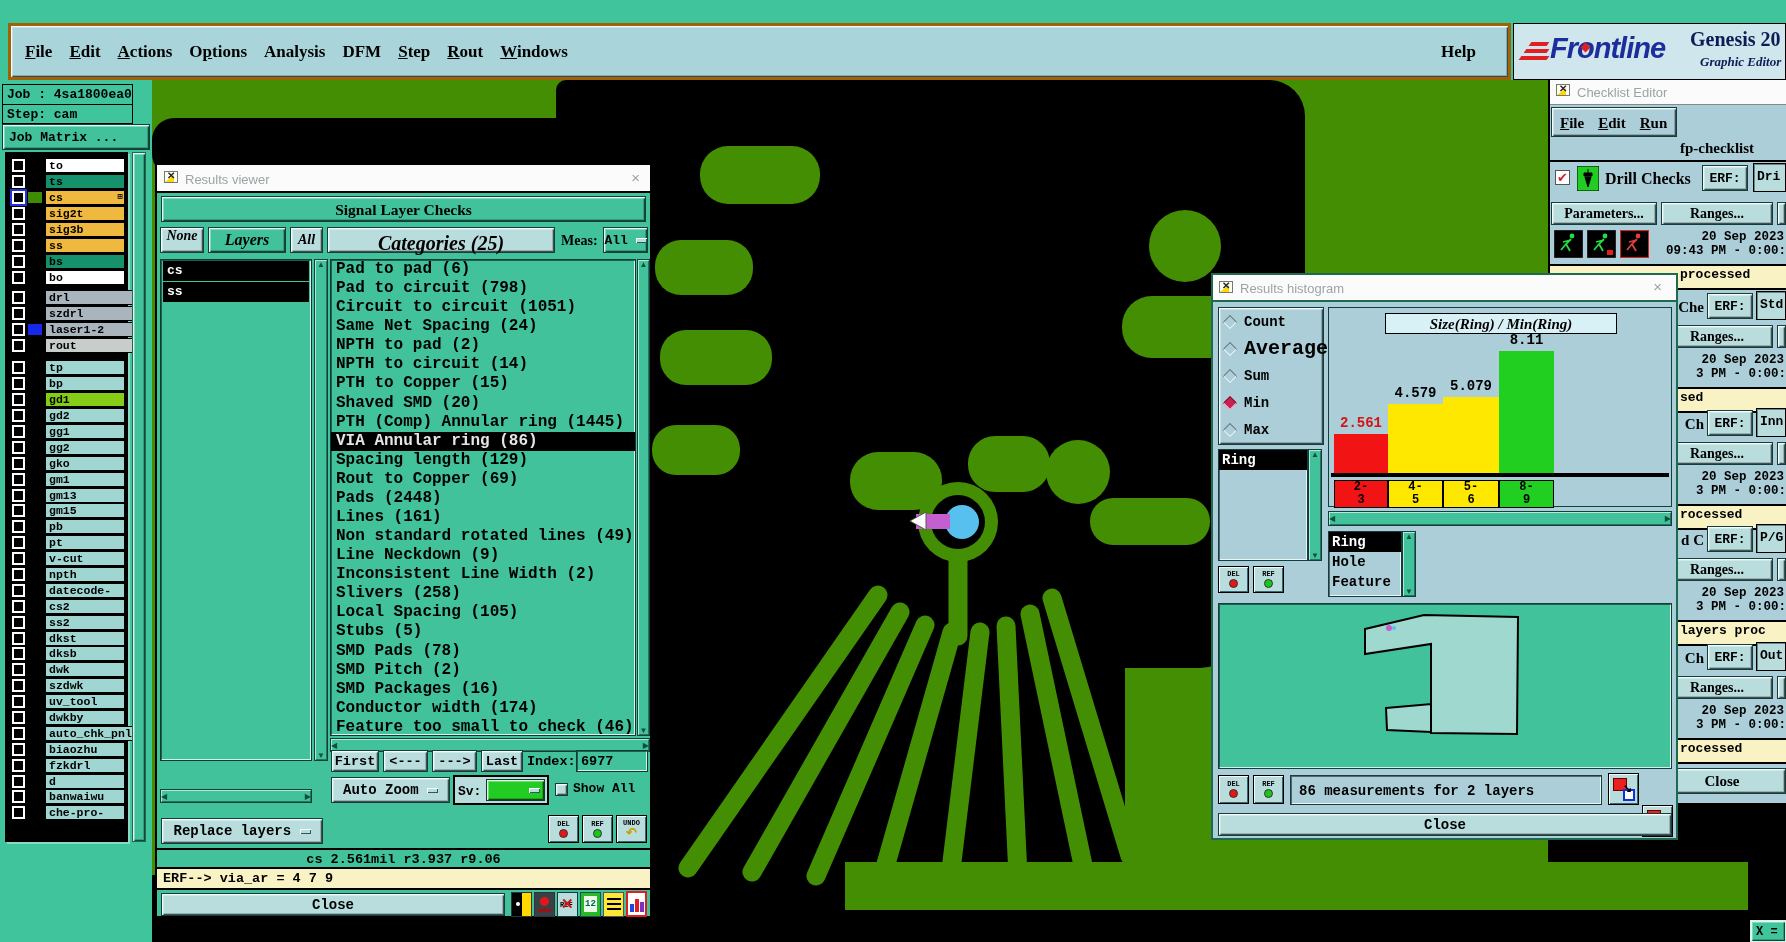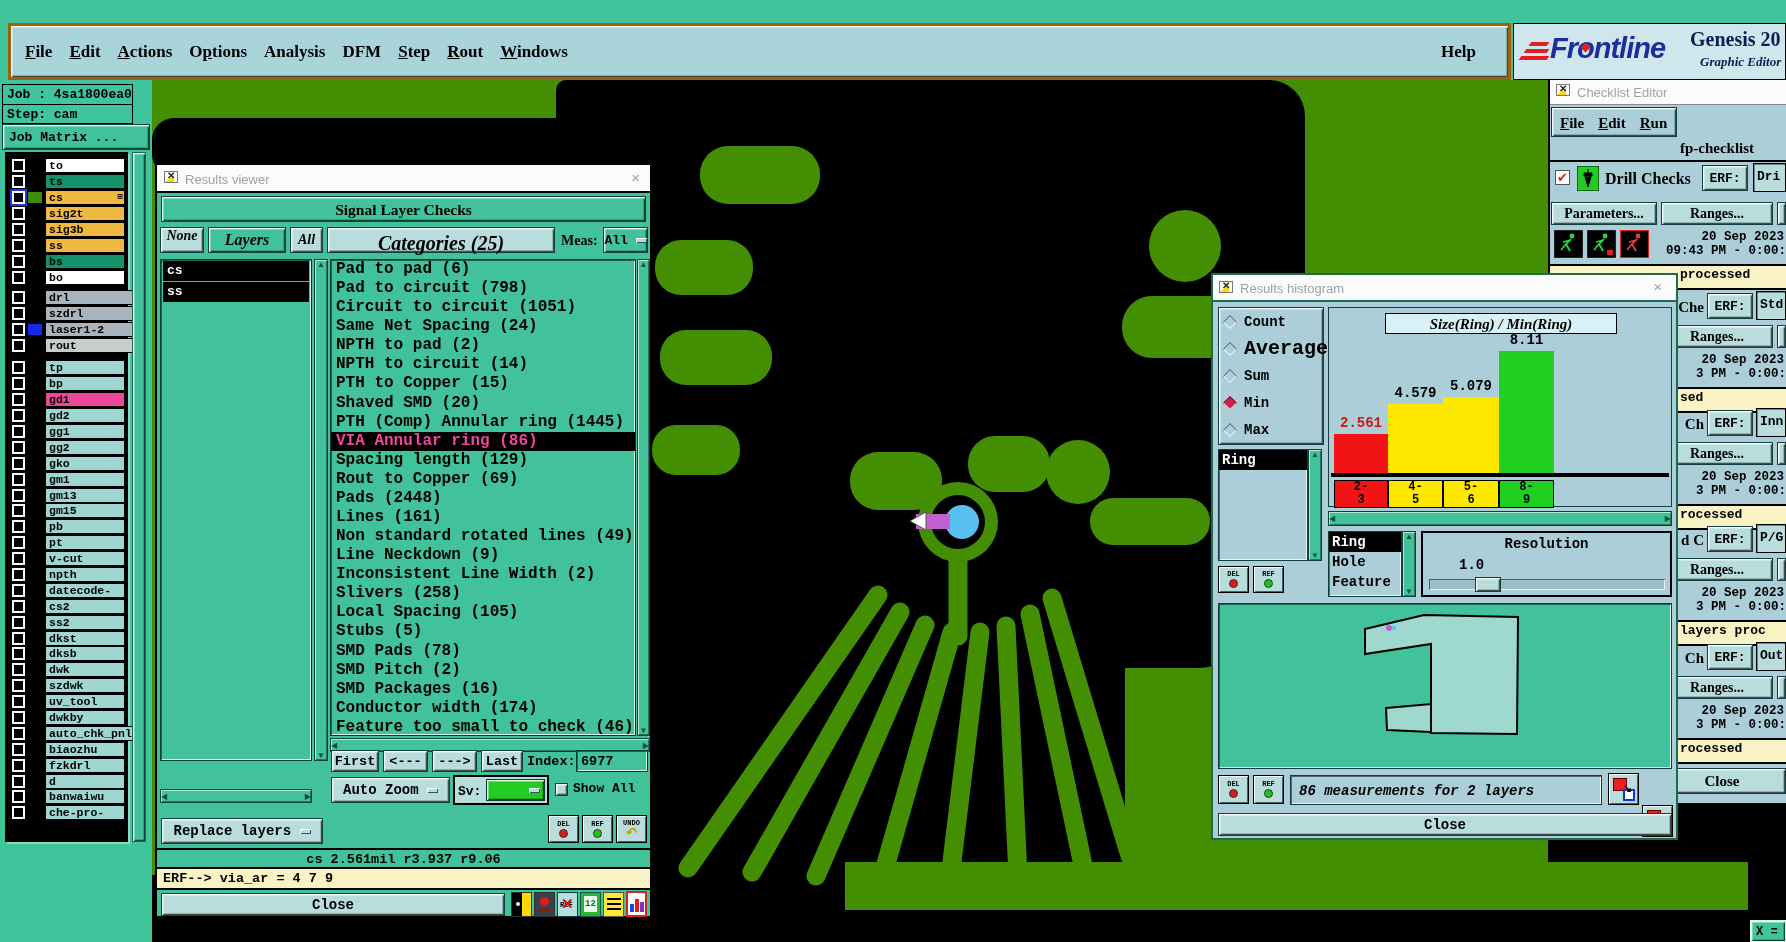--- a/index.html
+++ b/index.html
@@ -33,21 +33,21 @@
     font-family:"Liberation Mono",monospace;font-weight:bold;font-size:11.5px;padding-left:3px;
     position:relative;}
   .lgrid{position:absolute;right:1px;top:0;font-size:9px;}
   
   .sb{background:#41c29a;border:1px solid #123f3d;box-shadow:inset 1px 1px 0 rgba(255,255,255,.6),
      inset -1px -1px 0 rgba(0,0,0,.4);font-size:8px;color:#0e4f3c;overflow:hidden;}
   .sbv{display:flex;flex-direction:column;justify-content:space-between;align-items:center;}
   .sbh{display:flex;justify-content:space-between;align-items:center;}
   .rvcat{height:19.08px;line-height:19px;font-size:16px;padding-left:5px;white-space:nowrap;
     font-family:"Liberation Mono",monospace;font-weight:bold;}
-  .rvcat.sel{background:#000;color:#ec4899;}
+  .rvcat.sel{background:#000;color:#e5e5e5;}
   .rvlayer{height:20px;line-height:20px;background:#000;color:#fff;font-size:13px;padding-left:4px;
     font-family:"Liberation Mono",monospace;font-weight:bold;margin:1px 2px;}
   .menu-item{margin-right:17px;}
   .hstat{display:flex;align-items:center;height:27px;}
   .diam{width:10px;height:10px;transform:rotate(45deg);background:#abced8;margin:0 9px 0 6px;
     box-shadow:inset 1px 1px 0 rgba(0,0,0,.45),inset -1px -1px 0 rgba(255,255,255,.8);flex:none;}
   .diam.sel{background:#cc2050;}
   .mrow{height:20px;line-height:20px;font-size:14px;padding-left:3px;
     font-family:"Liberation Mono",monospace;font-weight:bold;}
   .mrow.sel{background:#000;color:#fff;}
@@ -256,21 +256,21 @@
             <span class="lswc">
               <span class="lsw" style="background: transparent;"></span>
             </span>
             <span class="lname" style="background: rgb(159, 214, 210);">bp</span>
           </div>
           <div class="lrow">
             <span class="lcb"></span>
             <span class="lswc">
               <span class="lsw" style="background: transparent;"></span>
             </span>
-            <span class="lname" style="background: #ec4899;">gd1</span>
+            <span class="lname" style="background: #84cc16;">gd1</span>
           </div>
           <div class="lrow">
             <span class="lcb"></span>
             <span class="lswc">
               <span class="lsw" style="background: transparent;"></span>
             </span>
             <span class="lname" style="background: rgb(159, 214, 210);">gd2</span>
           </div>
           <div class="lrow">
             <span class="lcb"></span>
@@ -738,46 +738,39 @@
 
     <div class="abs s" style="left:115px;top:256px;width:74px;height:66px;border:1px solid #123f3d;" id="hist-measures">
         <div class="mrow sel">Ring</div>
         <div class="mrow">Hole</div>
         <div class="mrow">Feature</div>
       </div>
     <div class="abs sb sbv" style="left:189px;top:256px;width:14px;height:66px;">
         <span class="sb-up">▲</span>
         <span class="sb-down">▼</span>
       </div>
-    <div class="abs" style="left:208px;top:256px;width:251px;height:66px;border:2px solid #000;background:#abced8;">
-      <div class="fm" style="font-size:14px;text-align:center;padding-top:3px;">Resolution</div>
-      <div class="abs fm" style="left:36px;top:24px;font-size:14px;">1.0</div>
-      <div class="abs s" style="left:6px;top:46px;width:236px;height:11px;background:#9cbec8;">
-        <span class="abs r" style="left:46px;top:-2px;width:26px;height:15px;background:#b9dcdd;border:1px solid #123f3d;"></span>
-      </div>
-    </div>
 
     <div class="abs s" style="left:5px;top:328px;width:454px;height:166px;background:#41c29a;border:1px solid #123f3d;">
       <svg width="452" height="164" viewBox="0 0 452 164">
         <polygon points="146,25 205,11 299,13 298,130 212,129 212,40 146,50" fill="#9fd8ce" stroke="#000" stroke-width="2"></polygon>
         <polygon points="167,104 212,100 212,128 168,126" fill="#9fd8ce" stroke="#000" stroke-width="2"></polygon>
         <circle cx="170" cy="24" r="3" fill="#c45fd0"></circle>
           <circle cx="175" cy="24" r="2" fill="#58c0ee"></circle>
       </svg>
     </div>
 
     <div class="abs smallbtn" style="left:5px;top:500px;width:31px;height:29px;">
       <span class="t">DEL</span>
         <span class="dot" style="background:#e01818;"></span>
       </div>
     <div class="abs smallbtn" style="left:40px;top:500px;width:31px;height:29px;">
       <span class="t">REF</span>
         <span class="dot" style="background:#18c818;"></span>
       </div>
-    <div class="abs s fm" style="left:77px;top:500px;width:312px;height:30px;background:#abced8;border:1px solid #123f3d;font-size:14px;padding:7px 0 0 8px;font-style:italic;">86 measurements for 2 layers</div>
+    <div class="abs s fm" style="left:77px;top:500px;width:312px;height:30px;background:#abced8;border:1px solid #123f3d;font-size:14px;padding:7px 0 0 8px;">86 measurements for 2 layers</div>
     <div class="abs cpy" style="left:395px;top:498px;width:31px;height:32px;">
       <span class="rs"></span>
         <span class="bs"></span>
         <span class="ar">↘</span>
       </div>
     <div class="abs cpy" style="left:429px;top:498px;width:31px;height:32px;">
       <span class="rs"></span>
         <span class="bs"></span>
         <span class="ar">↙</span>
       </div>

